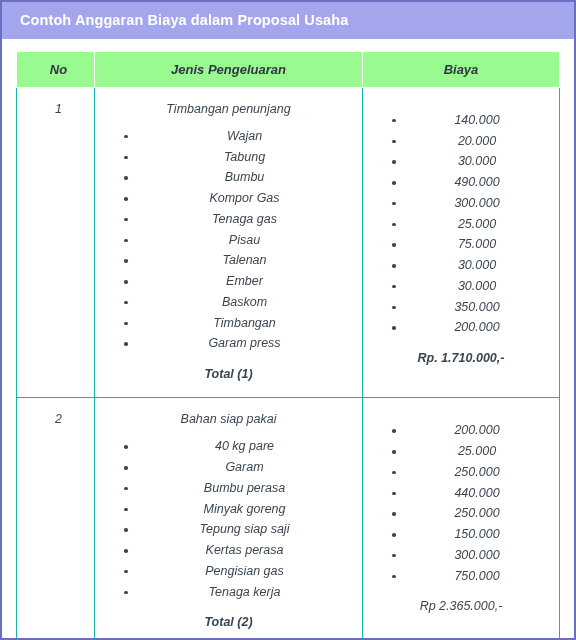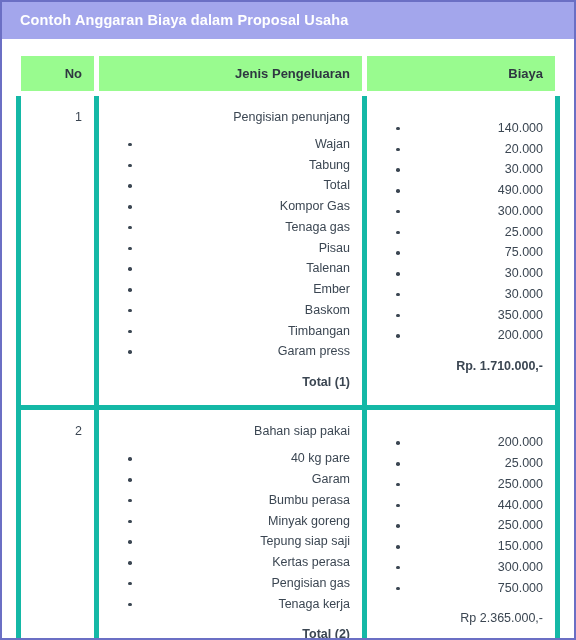--- a/index.html
+++ b/index.html
@@ -48,23 +48,24 @@
     table-layout: fixed;
     font-size: 12.5px;
   }
 
   table.budget col.c-no    { width: 78px; }
   table.budget col.c-jenis { width: 268px; }
   table.budget col.c-biaya { width: 100%; }
 
   table.budget th,
   table.budget td {
-    border: 5px solid #14b8a6;
+    border: 1px solid #14b8a6;
     vertical-align: top;
-    text-align: right;
+    text-align: center;
+    font-style: italic;
   }
 
   table.budget th {
     background: #99fb8f;
     color: #2f3741;
     font-weight: bold;
     font-size: 13px;
     padding: 10px 12px;
     border-color: #ffffff;
   }
@@ -135,25 +136,25 @@
         <tr>
           <th class="h-no">No</th>
           <th>Jenis Pengeluaran</th>
           <th>Biaya</th>
         </tr>
       </thead>
       <tbody id="table-body">
           <tr>
             <td class="cell-no">1</td>
             <td class="cell-jenis">
-              <div class="cell-title">Pengisian penunjang</div>
+              <div class="cell-title">Timbangan penunjang</div>
               <ul class="items">
                 <li>Wajan</li>
                 <li>Tabung</li>
-                <li>Total</li>
+                <li>Bumbu</li>
                 <li>Kompor Gas</li>
                 <li>Tenaga gas</li>
                 <li>Pisau</li>
                 <li>Talenan</li>
                 <li>Ember</li>
                 <li>Baskom</li>
                 <li>Timbangan</li>
                 <li>Garam press</li>
               </ul>
               <div class="total-line">Total (1)</div>

